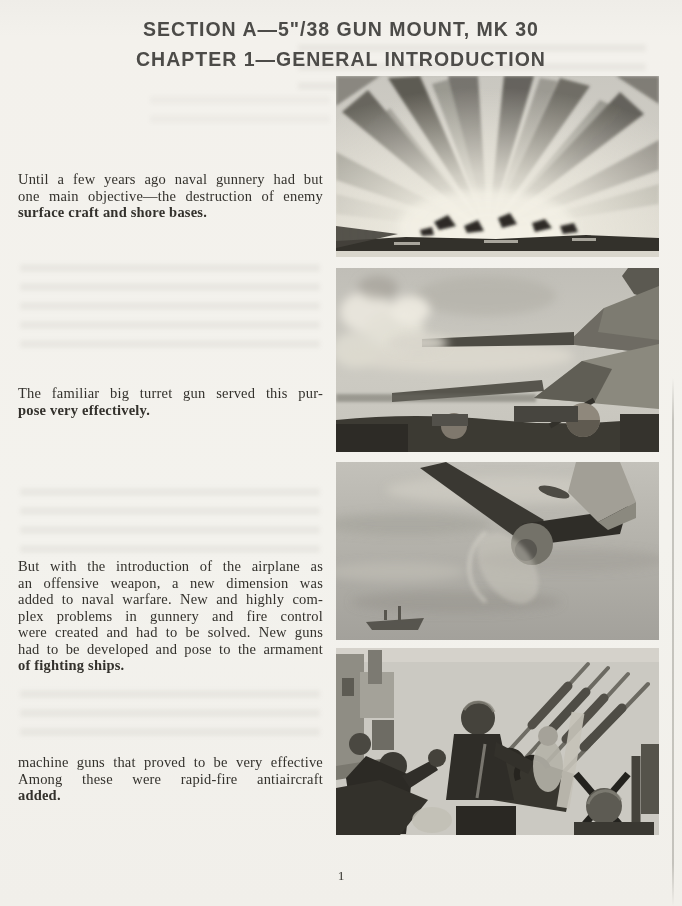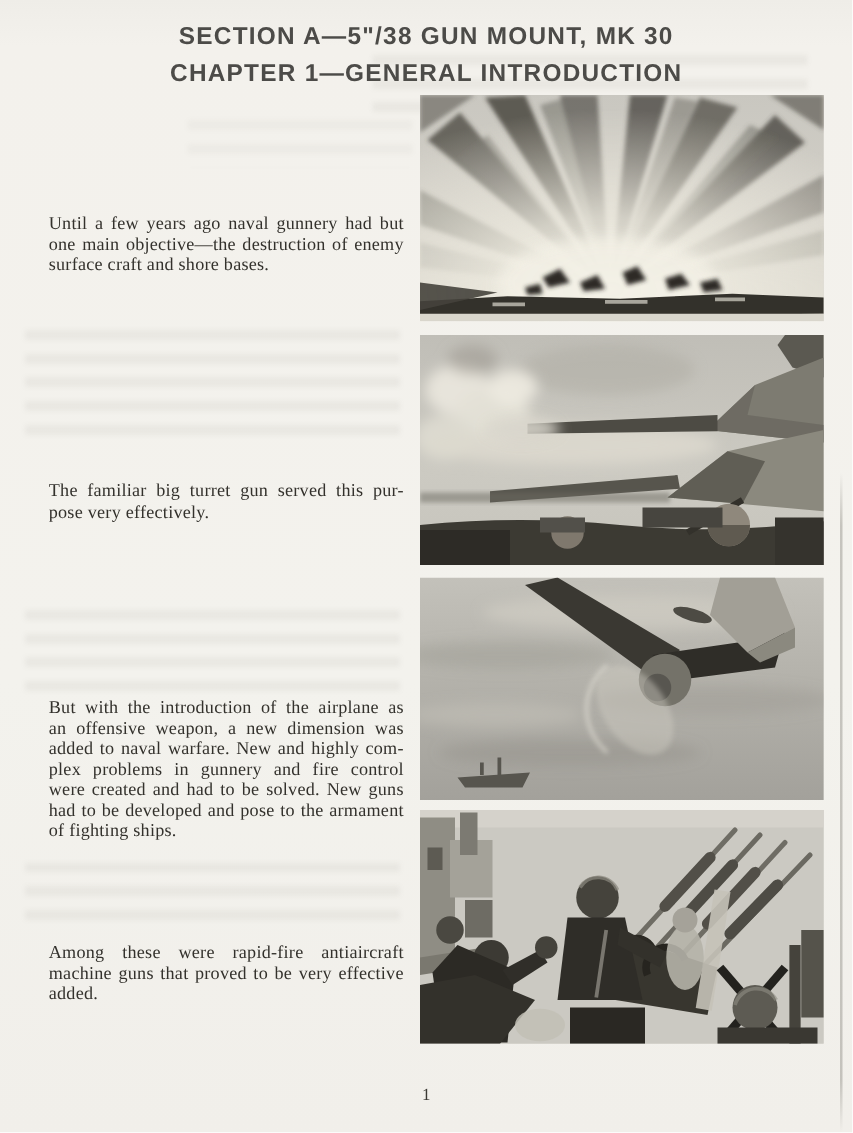--- a/index.html
+++ b/index.html
@@ -27,22 +27,22 @@
   .body-par {
     position: absolute;
     left: 18px;
     width: 305px;
     font-family: "Liberation Serif", serif;
     font-size: 14.5px;
     line-height: 16.5px;
     color: #33312c;
     letter-spacing: 0.2px;
   }
-  .tline { text-align: justify; text-align-last: justify; white-space: nowrap; margin-left: 21px; }
-  .tline.tlast { text-align-last: left; }
+  .tline { text-align: justify; text-align-last: justify; white-space: nowrap; }
+  .tline.tlast { text-align-last: left; font-weight: bold; }
   .p1 { top: 171px; }
   .p2 { top: 385px; }
   .p3 { top: 558px; }
   .p4 { top: 754px; }
   
   .photo {
     position: absolute;
     left: 336px;
     width: 323px;
     box-shadow: inset 0 0 0 1px rgba(60,58,52,0.12);
@@ -112,22 +112,22 @@
   <div class="body-par p3">
       <div class="tline">But with the introduction of the airplane as</div>
       <div class="tline">an offensive weapon, a new dimension was</div>
       <div class="tline">added to naval warfare. New and highly com-</div>
       <div class="tline">plex problems in gunnery and fire control</div>
       <div class="tline">were created and had to be solved. New guns</div>
       <div class="tline">had to be developed and pose to the armament</div>
       <div class="tline tlast">of fighting ships.</div>
     </div>
   <div class="body-par p4">
+      <div class="tline">machine guns that proved to be very effective</div>
       <div class="tline">Among these were rapid-fire antiaircraft</div>
-      <div class="tline">machine guns that proved to be very effective</div>
       <div class="tline tlast">added.</div>
     </div>
 
   <figure class="photo ph1" style="margin:0">
     <svg width="323" height="181" viewBox="0 0 323 181" xmlns="http://www.w3.org/2000/svg">
       <defs>
         <linearGradient id="s1sky" x1="0" y1="0" x2="0" y2="1">
           <stop offset="0" stop-color="#c9c7c0"></stop>
             <stop offset="0.55" stop-color="#d3d0c8"></stop>
             <stop offset="1" stop-color="#dbd8ce"></stop>

